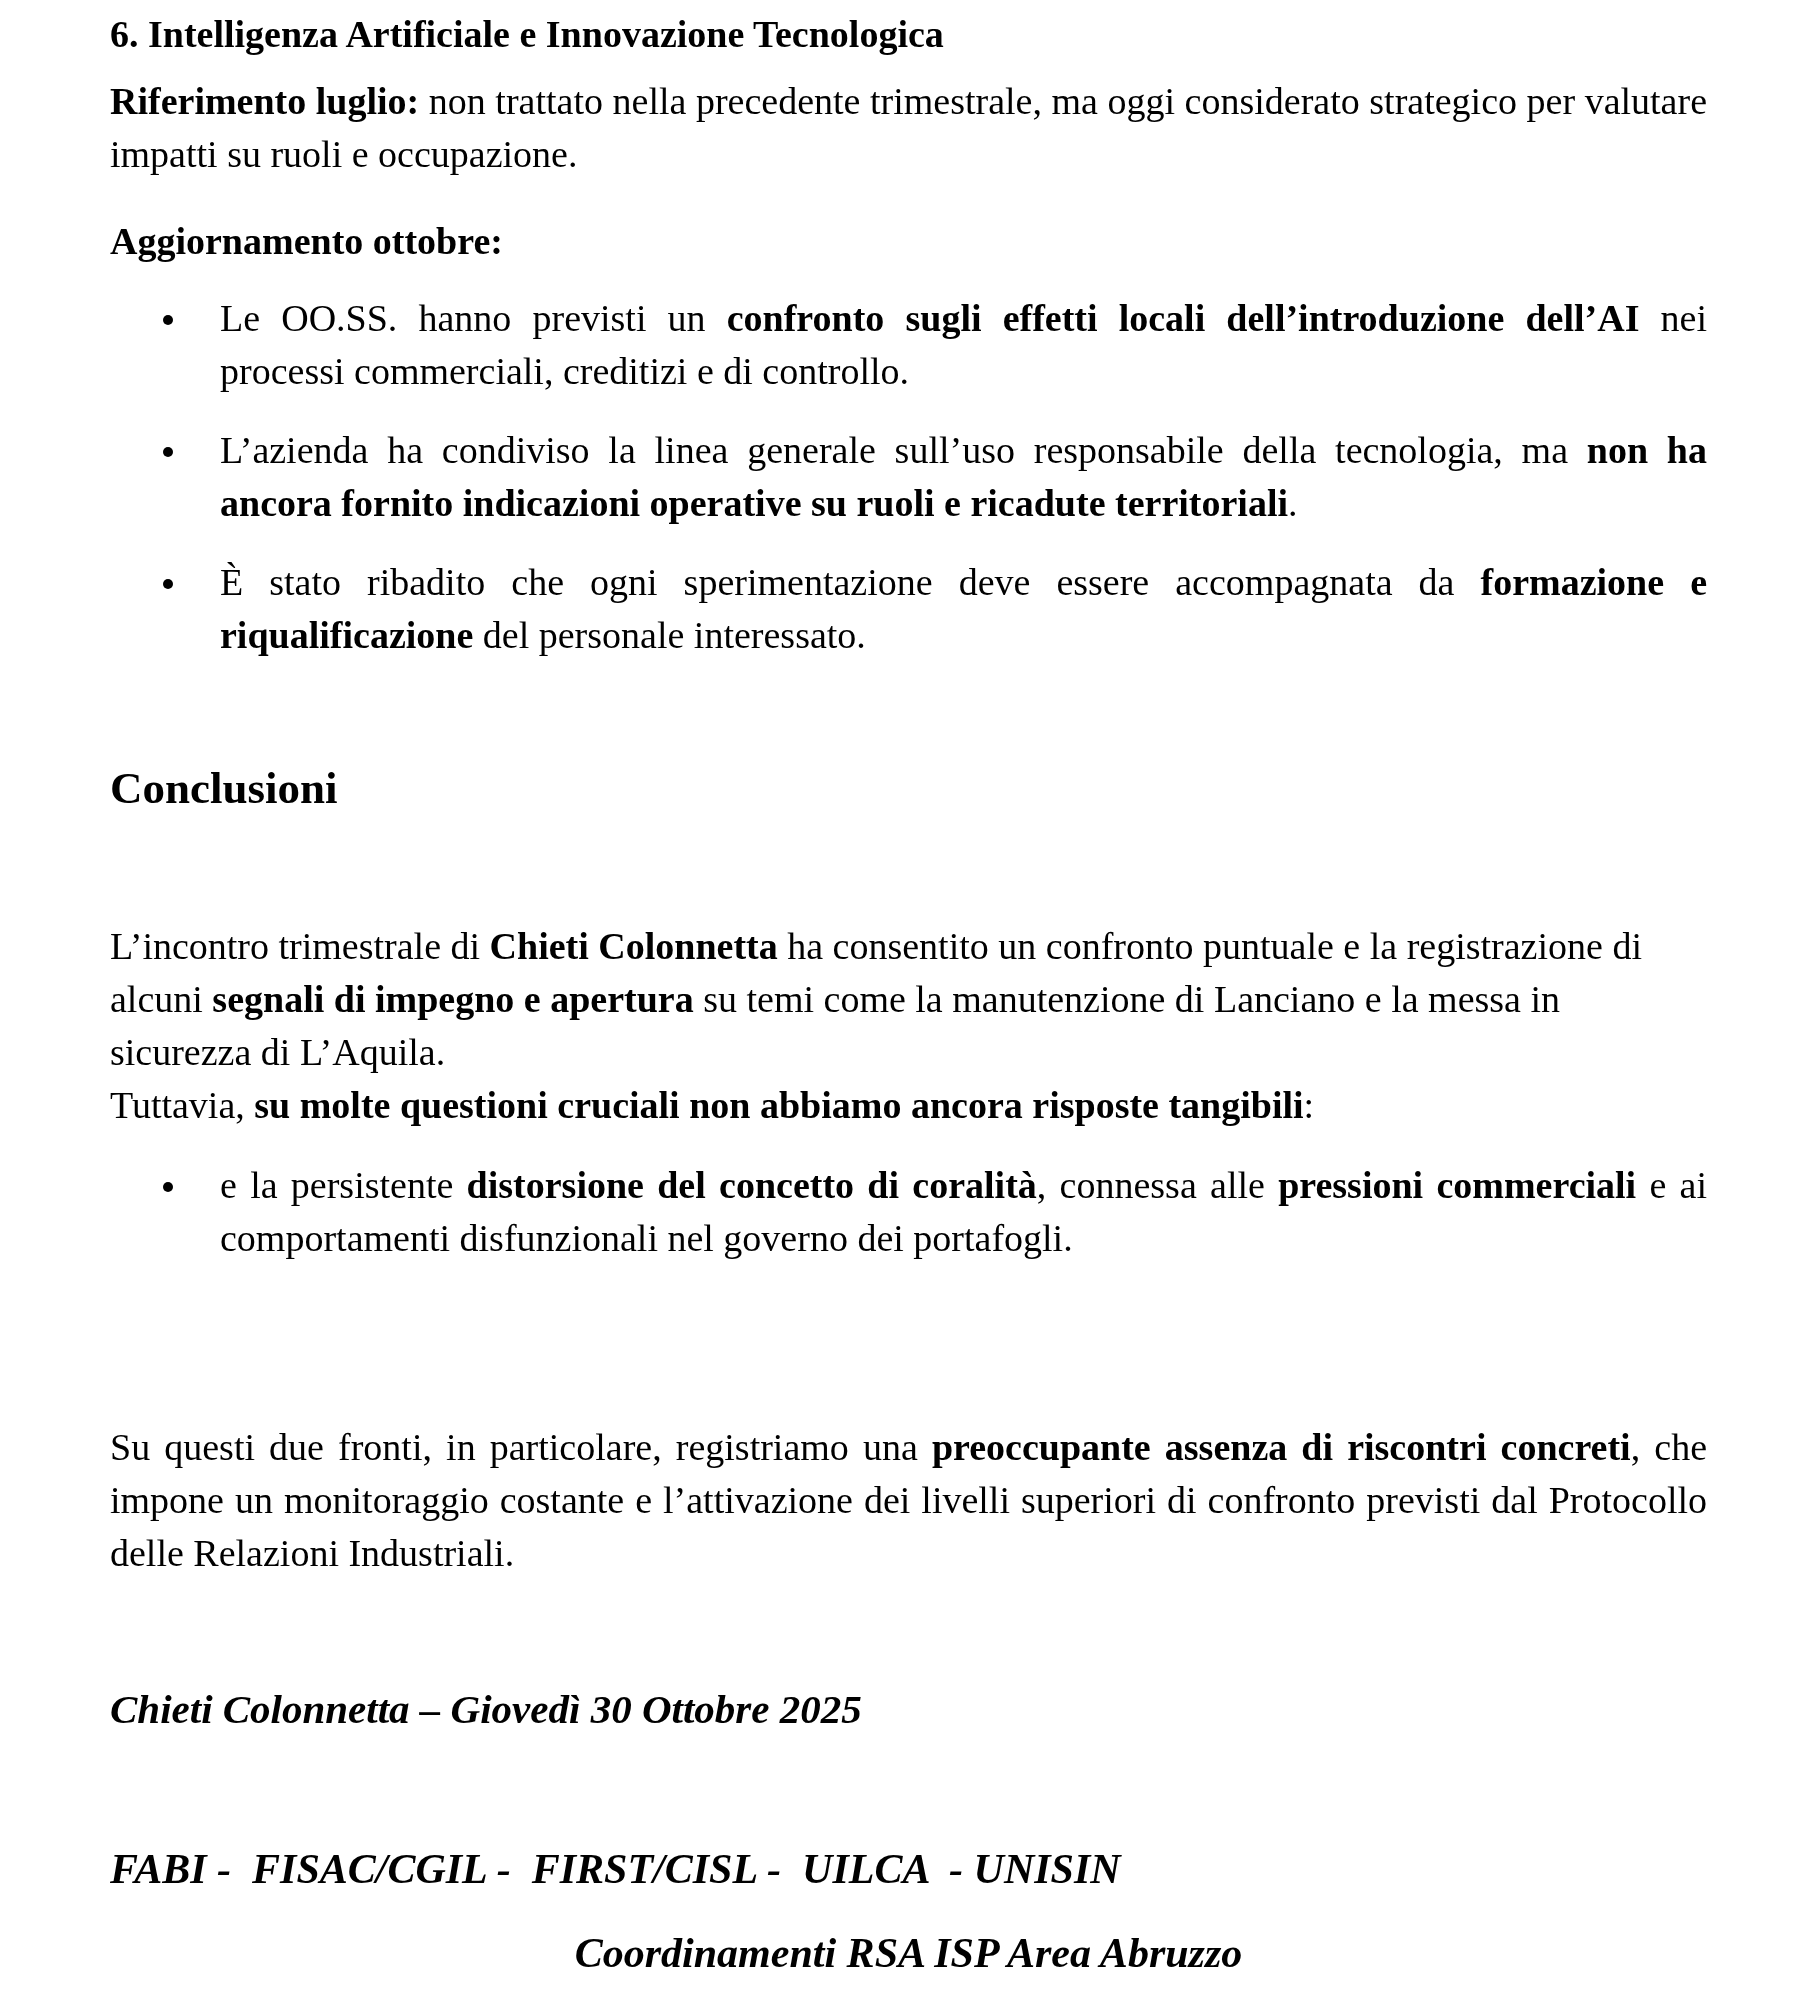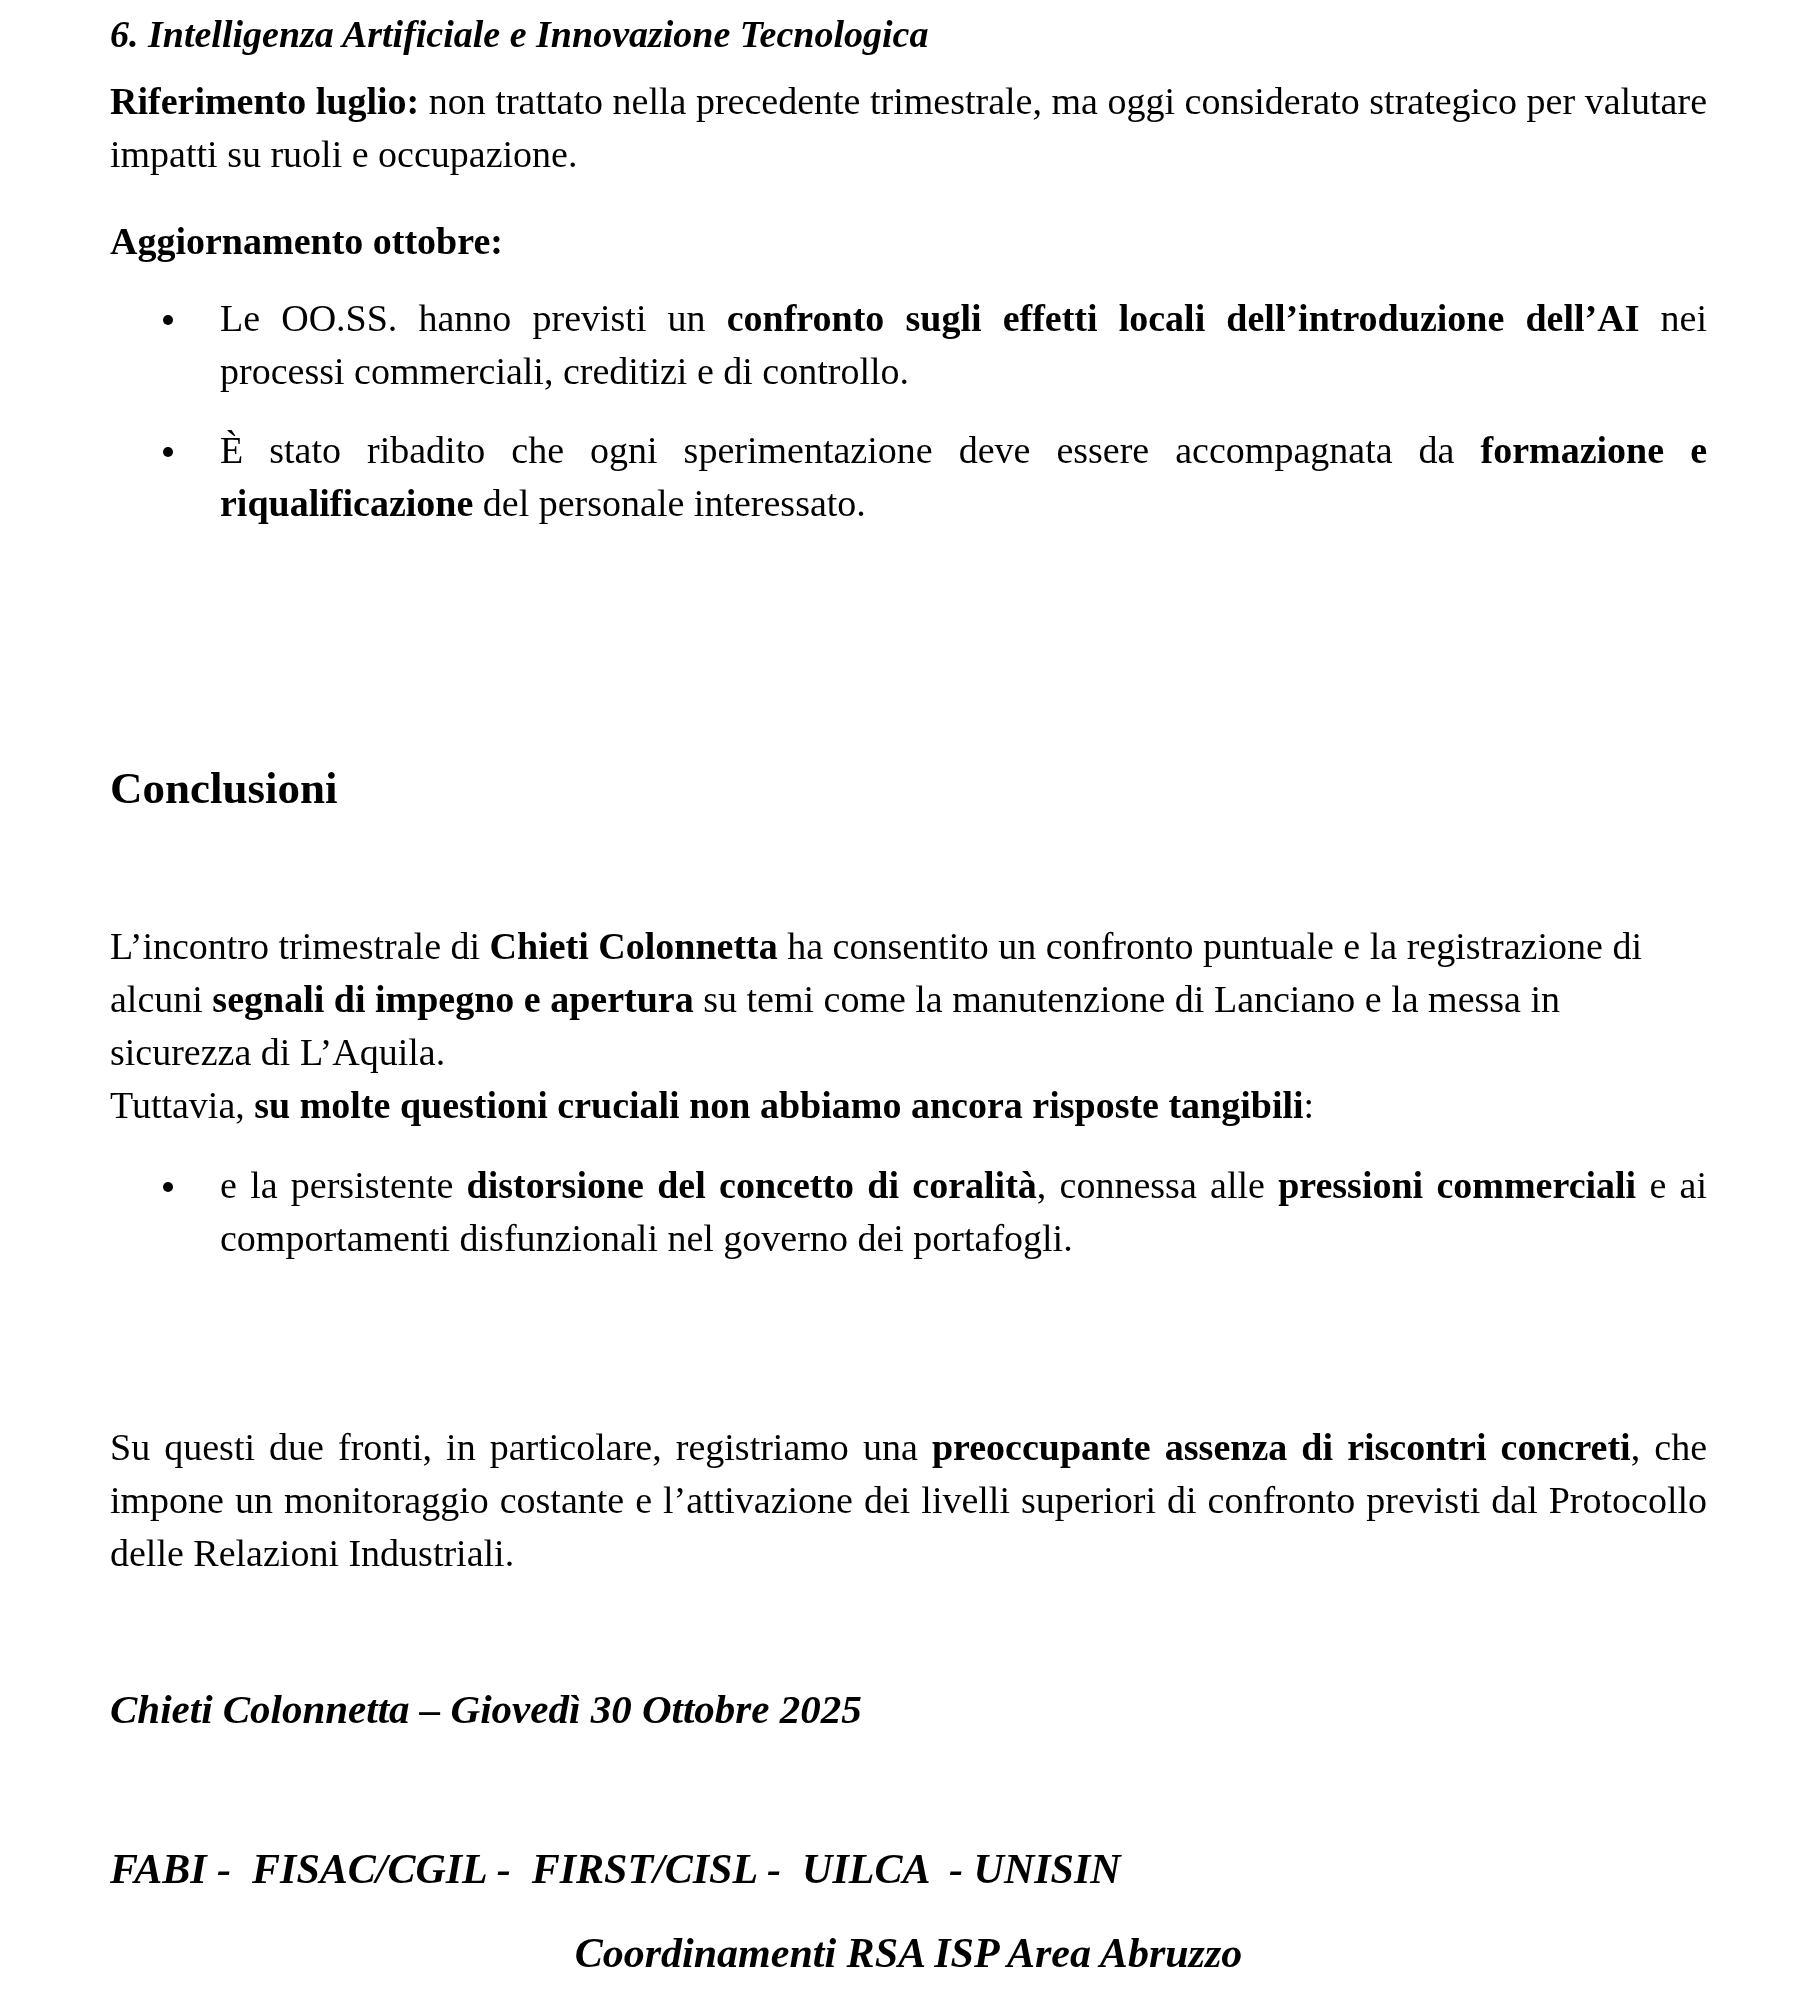--- a/index.html
+++ b/index.html
@@ -25,21 +25,21 @@
       font-size: 38px;
       line-height: 53px;
       margin: 0;
       text-align: justify;
     }
     .left { text-align: left; }
     b { font-weight: bold; }
 
     #sec-title {
       position: absolute; top: 10.3px; left: 0;
-      font-size: 38px; font-weight: bold; line-height: 48px; font-style: italic;
+      font-size: 38px; font-weight: bold; line-height: 48px;
     }
     #rif {
       position: absolute; top: 75px; left: 0; width: 1597px;
     }
     #agg-label {
       position: absolute; top: 217px; left: 0;
       font-size: 38px; font-weight: bold; line-height: 48px;
     }
     .bullet-list {
       position: absolute; left: 0; width: 1597px;
@@ -98,20 +98,23 @@
 
   <p id="rif" class="p"><b>Riferimento luglio:</b><span> non trattato nella precedente trimestrale, ma oggi considerato strategico per valutare impatti su ruoli e occupazione.</span></p>
 
   <div id="agg-label">Aggiornamento ottobre:</div>
 
   <ul id="ai-list" class="bullet-list">
     <li class="p">
       <span class="dot"></span><span>Le OO.SS. hanno previsti un </span><b>confronto sugli effetti locali dell’introduzione dell’AI</b><span> nei processi commerciali, creditizi e di controllo.</span>
     </li>
     <li class="p">
+      <span class="dot"></span><span>L’azienda ha condiviso la linea generale sull’uso responsabile della tecnologia, ma </span><b>non ha ancora fornito indicazioni operative su ruoli e ricadute territoriali</b><span>.</span>
+    </li>
+    <li class="p">
       <span class="dot"></span><span>È stato ribadito che ogni sperimentazione deve essere accompagnata da </span><b>formazione e riqualificazione</b><span> del personale interessato.</span>
     </li>
   </ul>
 
   <div id="concl-title">Conclusioni</div>
 
   <p id="concl-intro" class="p left"><span>L’incontro trimestrale di </span><b>Chieti Colonnetta</b><span> ha consentito un confronto puntuale e la registrazione di alcuni </span><b>segnali di impegno e apertura</b><span> su temi come la manutenzione di Lanciano e la messa in sicurezza di L’Aquila.</span><br><span>Tuttavia, </span><b>su molte questioni cruciali non abbiamo ancora risposte tangibili</b><span>:</span></p>
 
   <ul id="concl-list" class="bullet-list">
     <li class="p">

